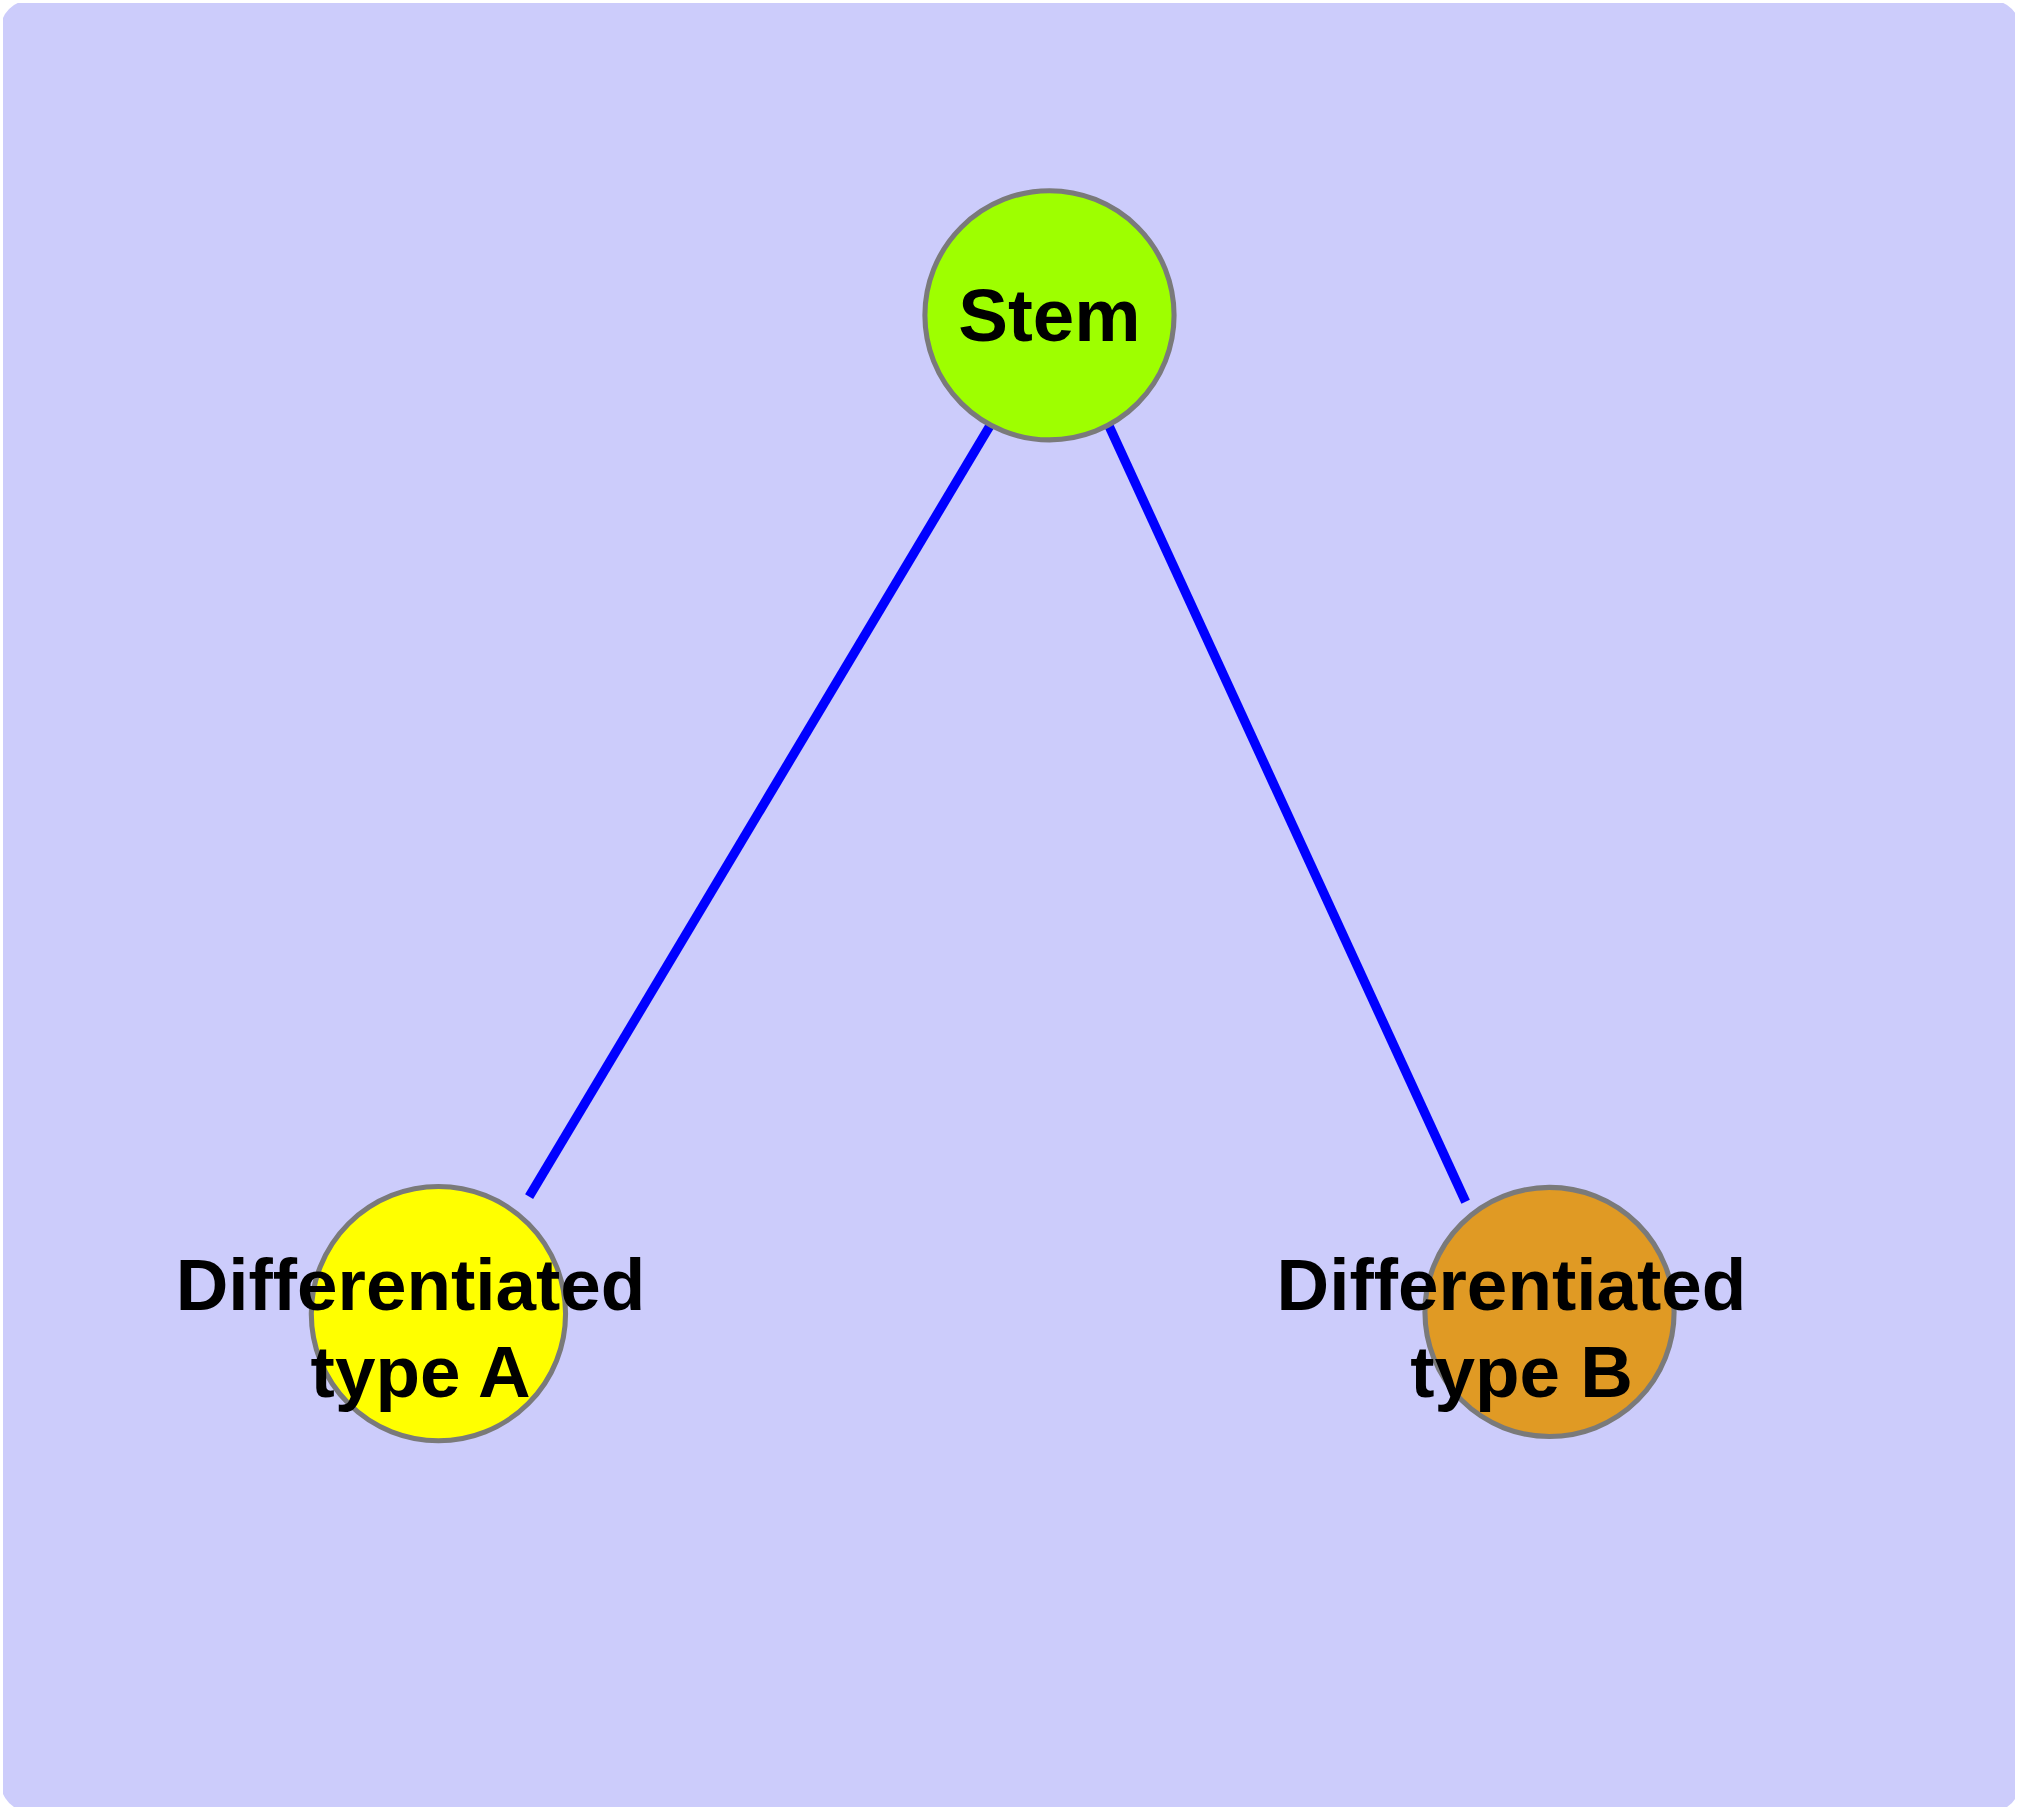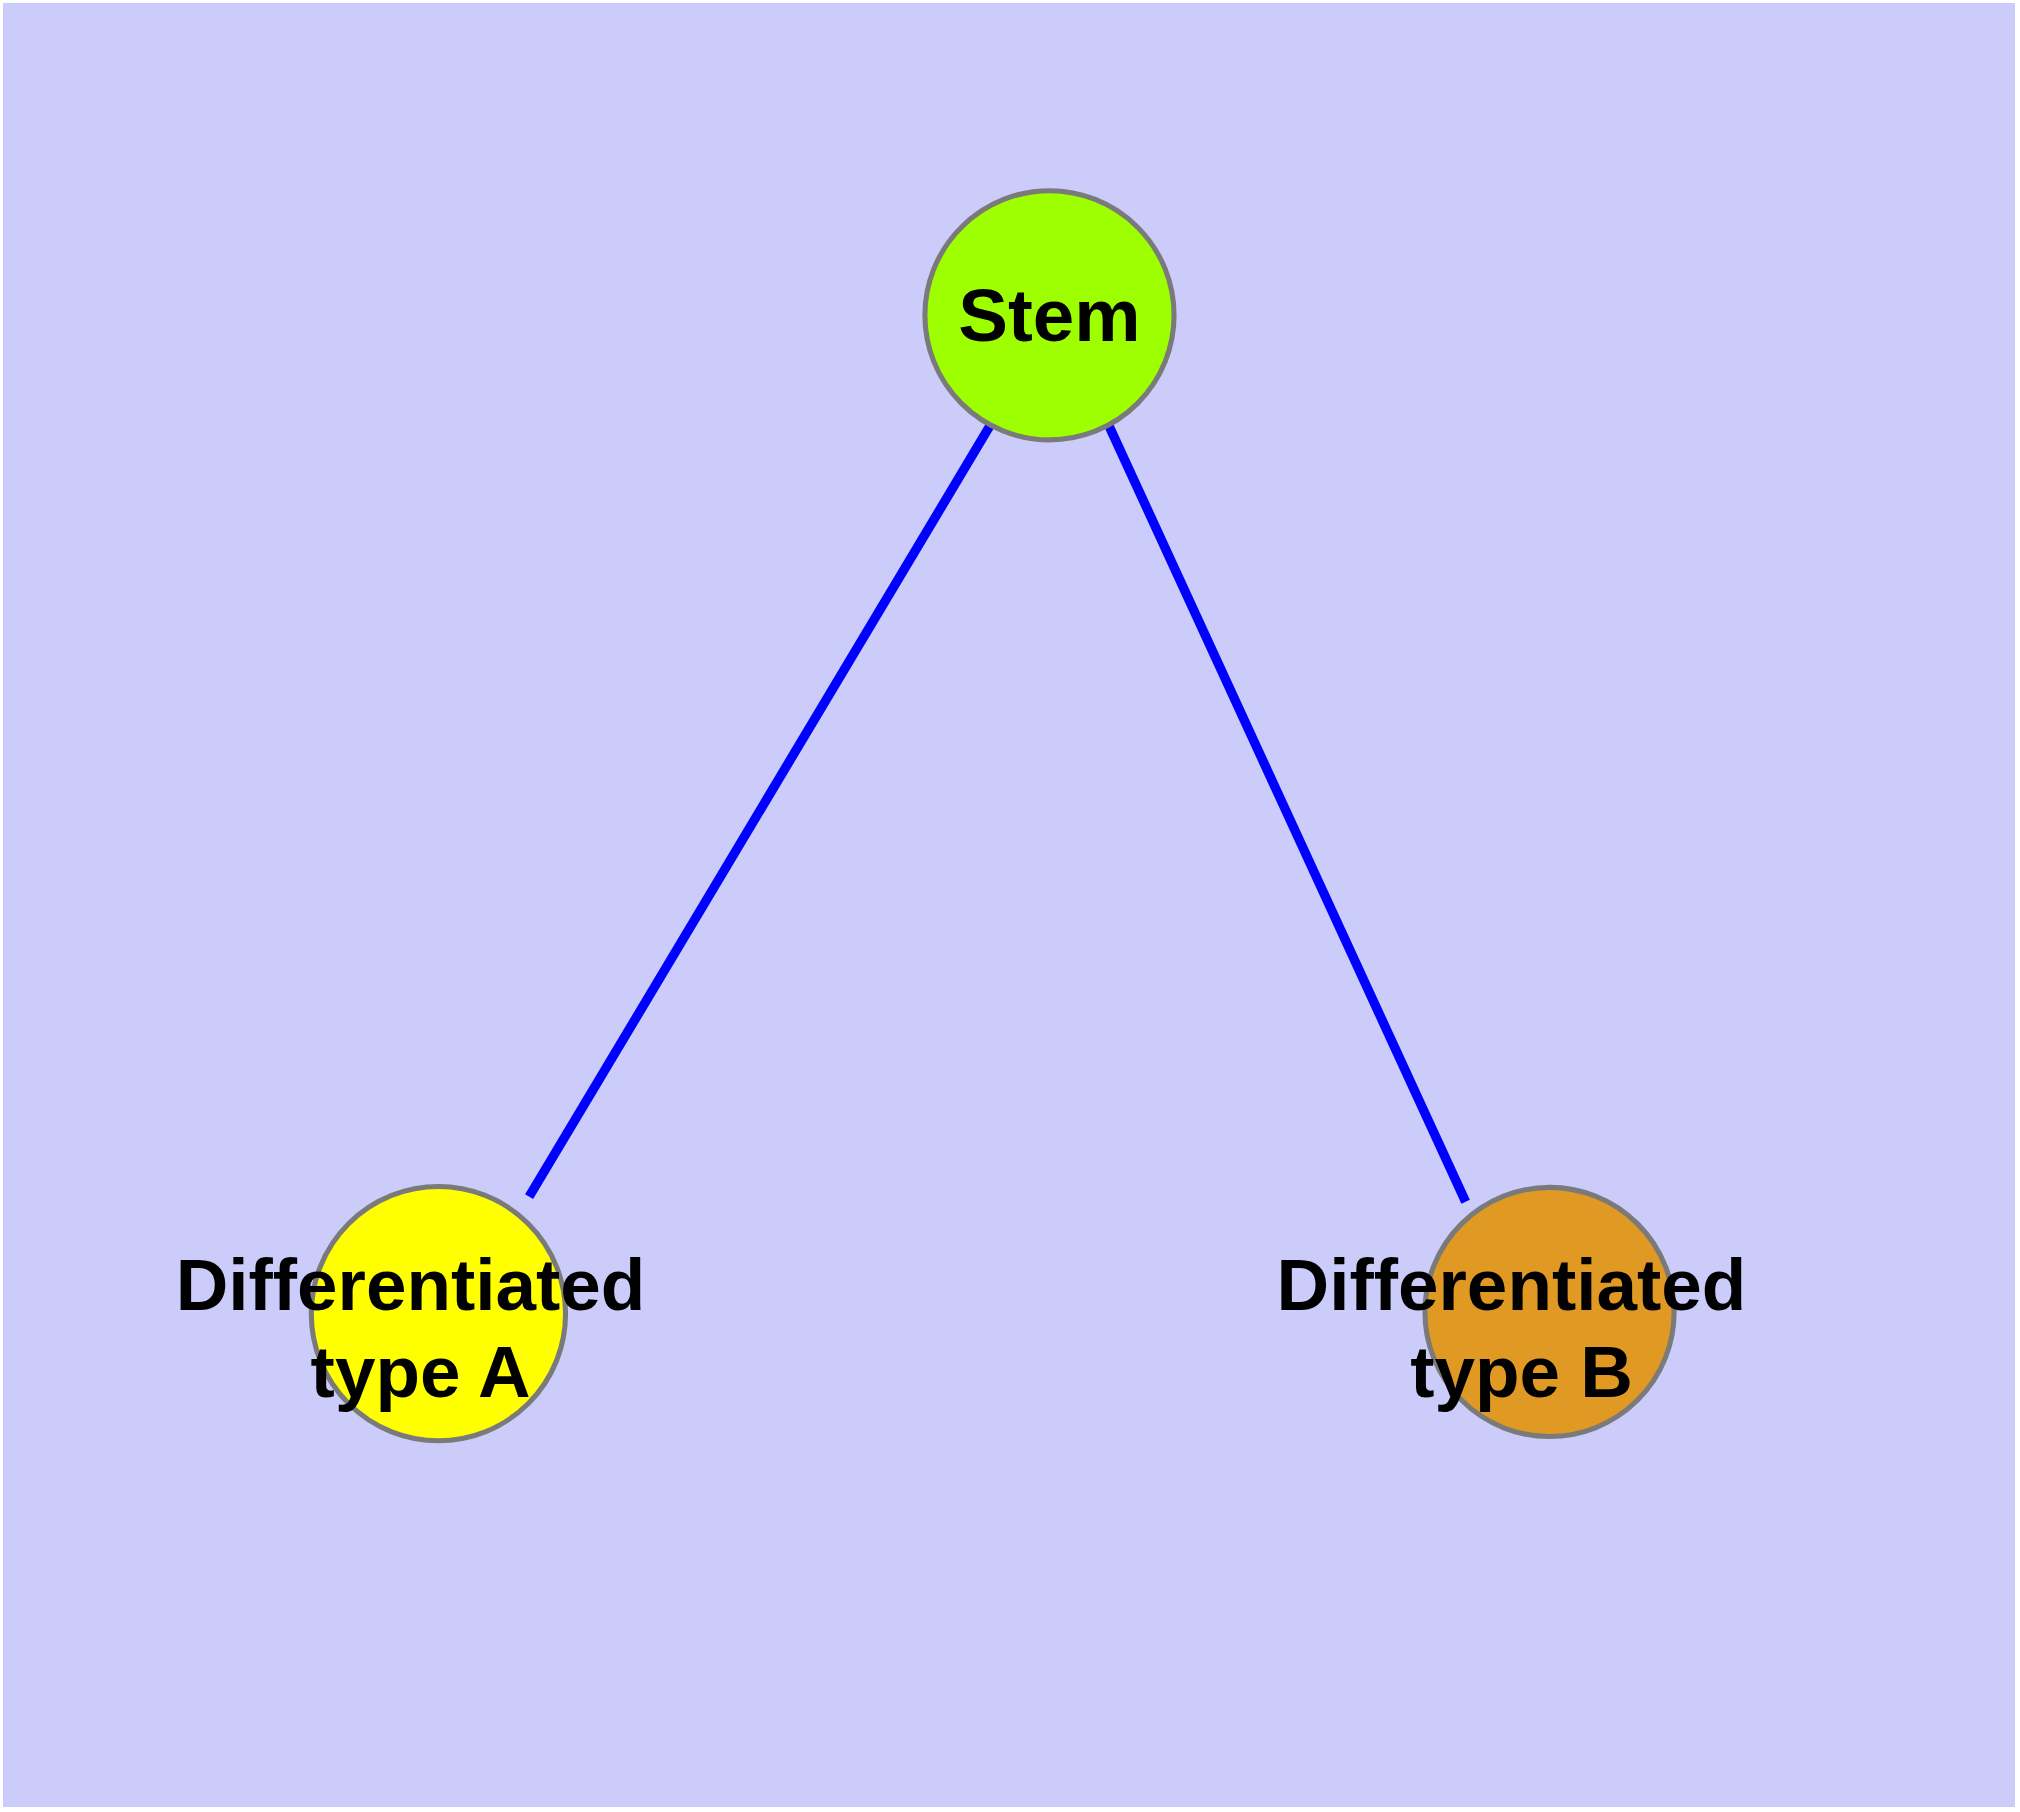--- a/index.html
+++ b/index.html
@@ -8,20 +8,21 @@
     padding: 0;
     background: #ffffff;
   }
   #stage {
     position: relative;
     width: 2021px;
     height: 1812px;
     background: #ffffff;
     overflow: hidden;
     font-family: "Liberation Sans", "DejaVu Sans", sans-serif;
+    border-radius: 31px;
   }
   #canvas-bg {
     position: absolute;
     left: 3.4px;
     top: 3.4px;
     width: 2012px;
     height: 1804px;
     background: #ccccfb;
   }
   #graph-svg {

